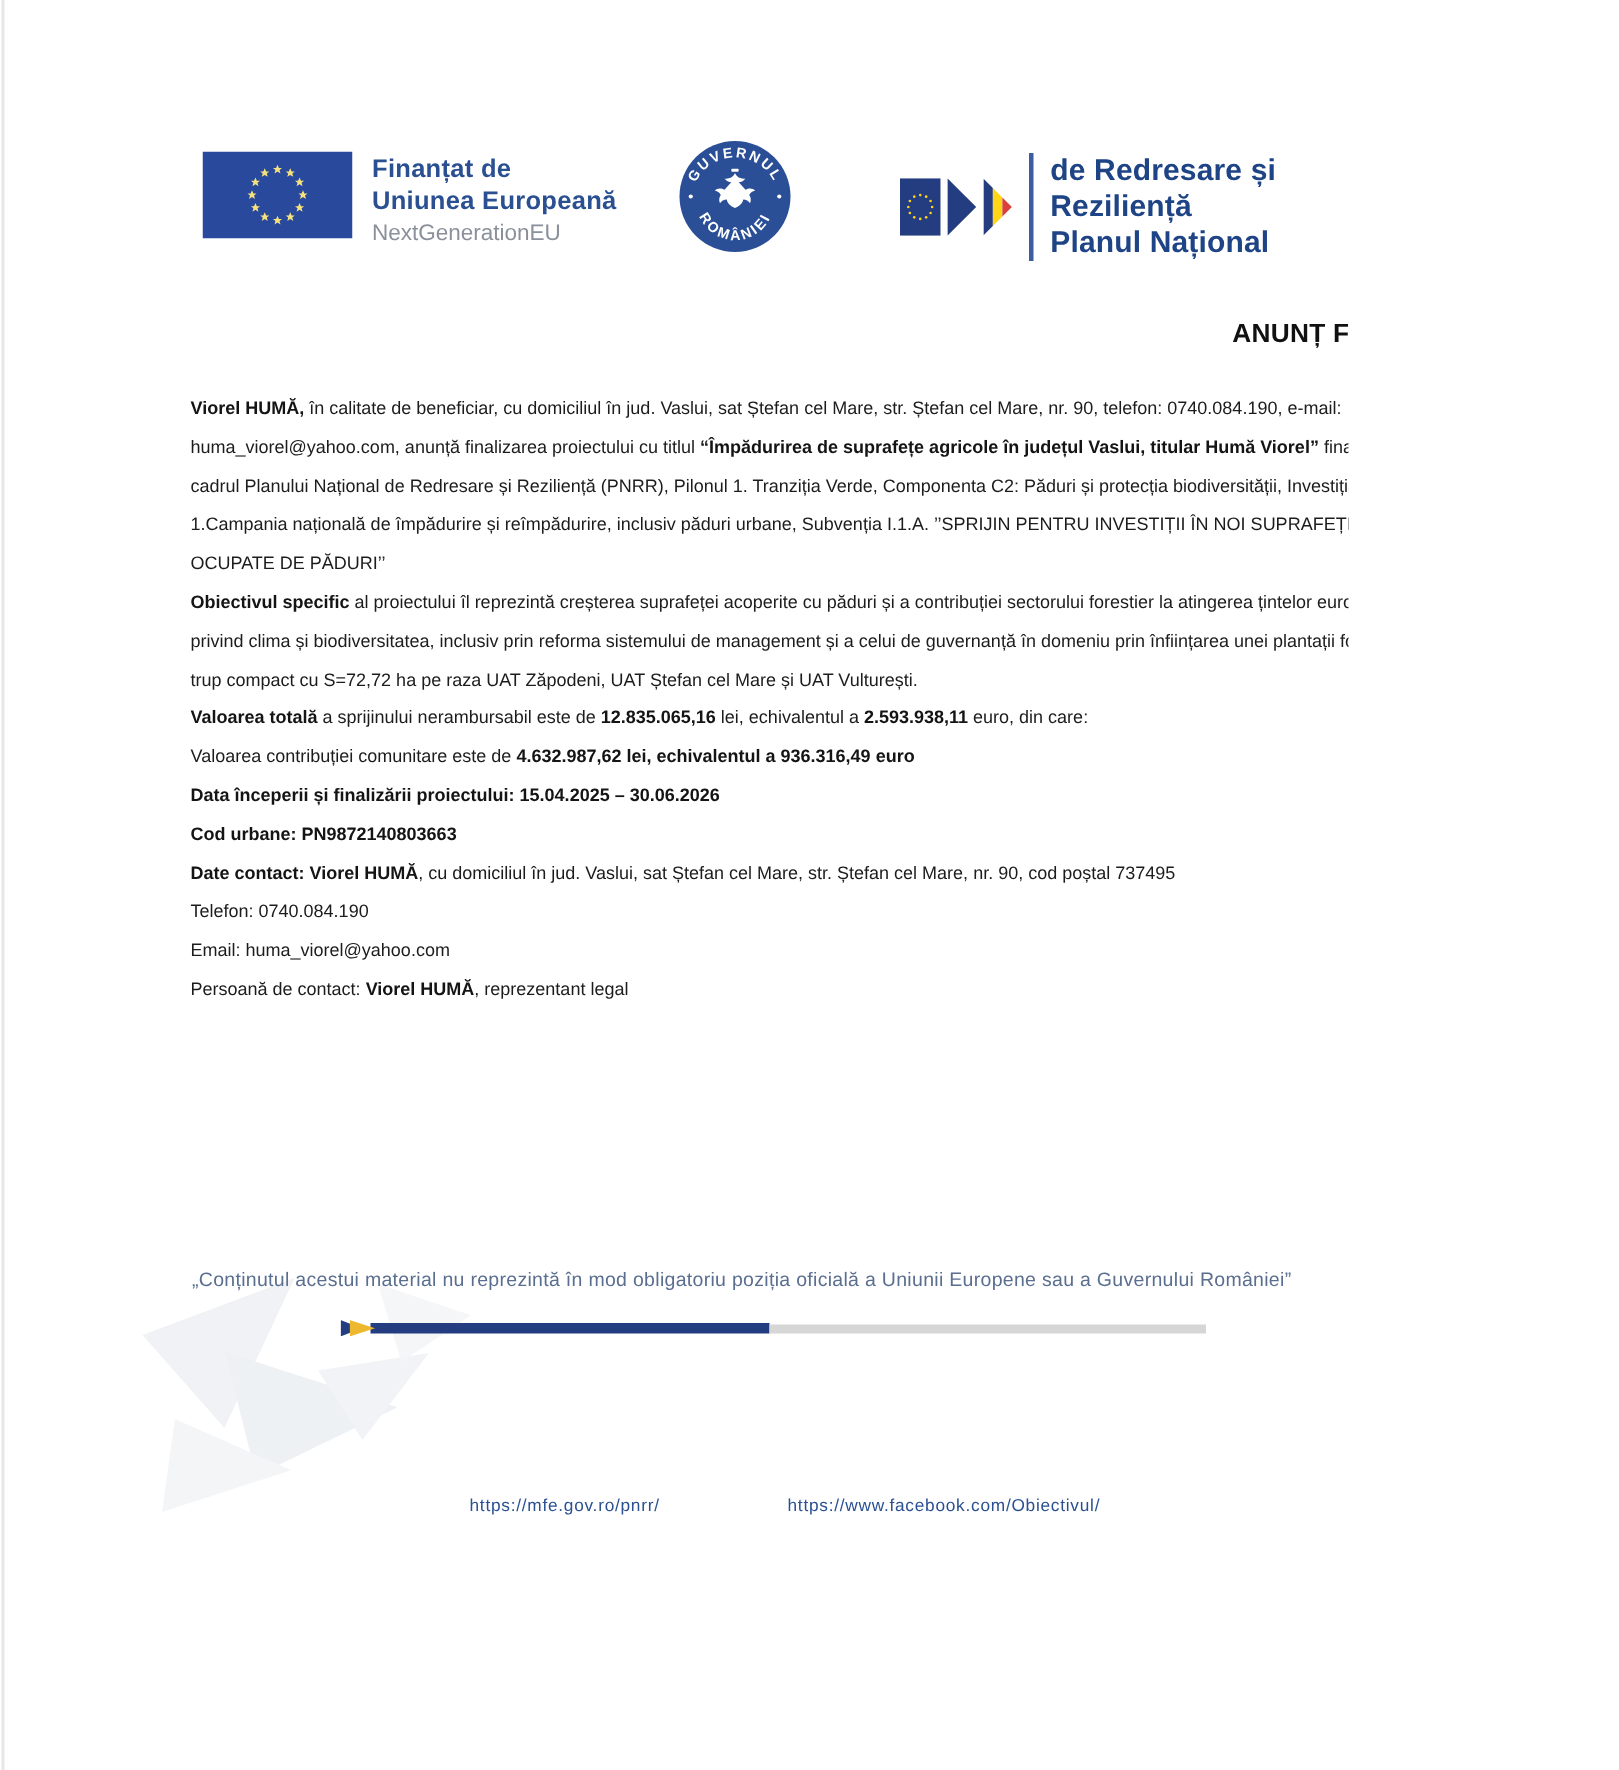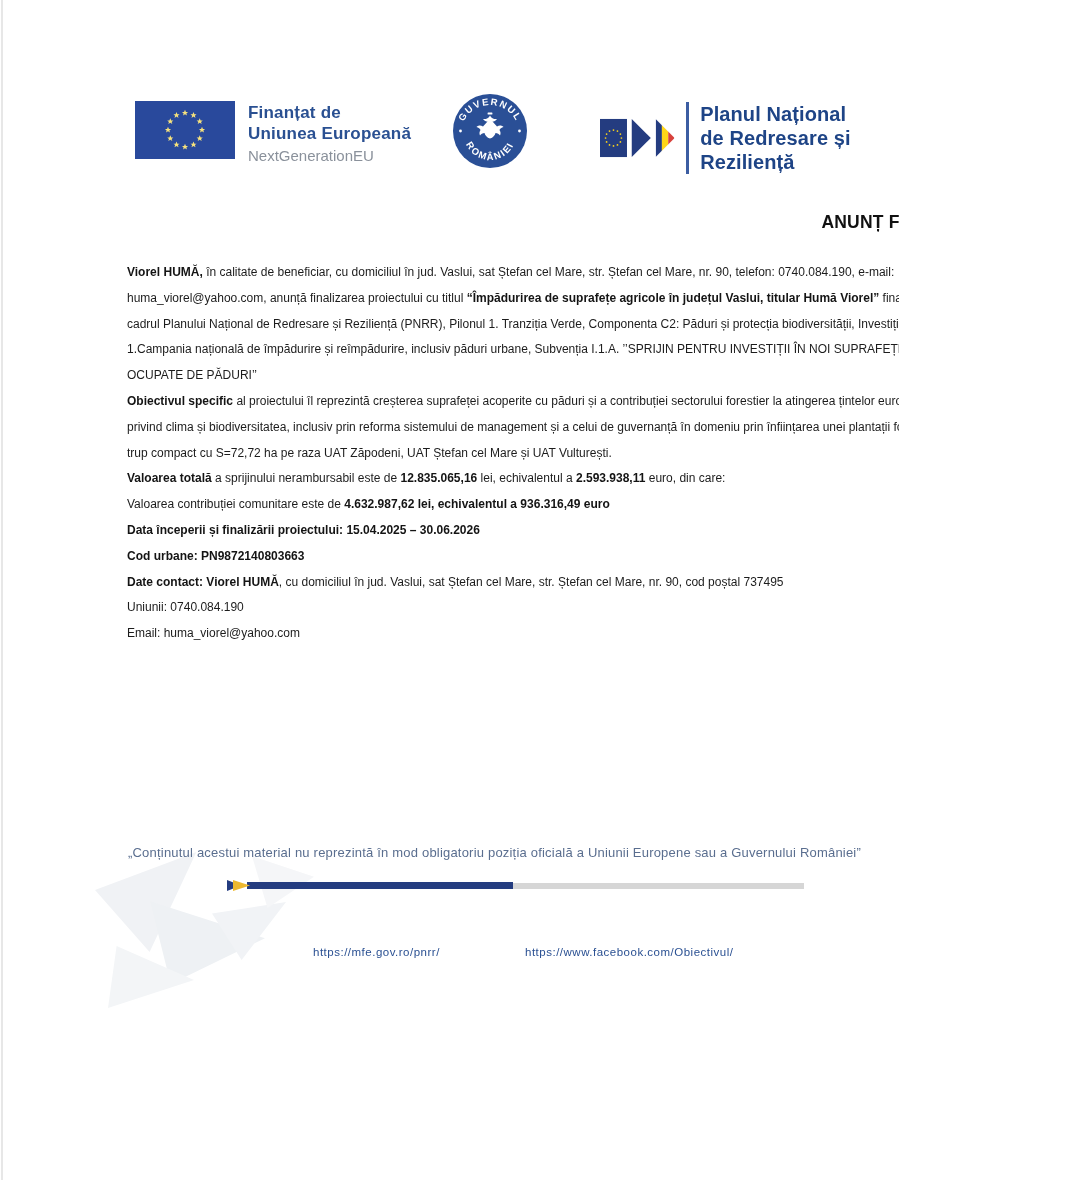--- a/index.html
+++ b/index.html
@@ -71,21 +71,21 @@
     clip-path:polygon(0 0,100% 50%,0 100%);z-index:2;}
   .bar-navy{position:absolute;left:20px;top:3px;width:266px;height:7px;background:#243c80;}
   .bar-gray{position:absolute;left:286px;top:4px;width:291px;height:6px;background:#d6d6d6;}
 
   .slogan{
     position:absolute;left:0;top:911px;width:1044px;z-index:2;
     text-align:center;font-size:17px;font-weight:bold;color:#1f4079;
     letter-spacing:.3px;}
 
   .link{
-    position:absolute;top:946px;z-index:2;font-size:11.5px;color:#2a5092;
+    position:absolute;top:998px;z-index:2;font-size:11.5px;color:#2a5092;
     letter-spacing:.5px;text-decoration:none;padding-left:16px;}
   .link1{left:297px;}
   .link2{left:509px;}
 </style>
 </head>
 <body>
 
 <div class="page">
 
   <div class="watermark wm1"></div>
@@ -167,38 +167,39 @@
               <polygon points="70,4 70,52 94,28"></polygon>
             </clipPath>
         </defs>
         <g clip-path="url(#triclip)">
           <rect x="70" y="4" width="8" height="48" fill="#243c80"></rect>
           <rect x="78" y="4" width="8" height="48" fill="#ffd617"></rect>
           <rect x="86" y="4" width="8" height="48" fill="#d8413c"></rect>
         </g>
       </svg>
       <div class="pnrr-text">
+        <div>de Redresare și Reziliență</div>
         <div>Planul Național</div>
-        <div>de Redresare și Reziliență</div>
       </div>
     </div>
   </div>
 
   <h1 class="doc-title">ANUNȚ FINALIZARE PROIECT</h1>
 
   <div class="doc-body">
       <p><strong>Viorel HUMĂ, </strong><span>în calitate de beneficiar, cu domiciliul în jud. Vaslui, sat Ștefan cel Mare, str. Ștefan cel Mare, nr. 90, telefon: 0740.084.190, e-mail: huma_viorel@yahoo.com, anunță finalizarea proiectului cu titlul </span><strong>“Împădurirea de suprafețe agricole în județul Vaslui, titular Humă Viorel”</strong><span> finanțat în cadrul Planului Național de Redresare și Reziliență (PNRR), Pilonul 1. Tranziția Verde, Componenta C2: Păduri și protecția biodiversității, Investiția 1.Campania națională de împădurire și reîmpădurire, inclusiv păduri urbane, Subvenția I.1.A. ’’SPRIJIN PENTRU INVESTIȚII ÎN NOI SUPRAFEȚE OCUPATE DE PĂDURI’’</span></p>
       <p><strong>Obiectivul specific</strong><span> al proiectului îl reprezintă creșterea suprafeței acoperite cu păduri și a contribuției sectorului forestier la atingerea țintelor europene privind clima și biodiversitatea, inclusiv prin reforma sistemului de management și a celui de guvernanță în domeniu prin înființarea unei plantații forestiere trup compact cu S=72,72 ha pe raza UAT Zăpodeni, UAT Ștefan cel Mare și UAT Vulturești.</span></p>
       <p><strong>Valoarea totală</strong><span> a sprijinului nerambursabil este de </span><strong>12.835.065,16</strong><span> lei, echivalentul a </span><strong>2.593.938,11</strong><span> euro, din care:</span></p>
       <p><span>Valoarea contribuției comunitare este de </span><strong>4.632.987,62 lei, echivalentul a 936.316,49 euro</strong></p>
       <p><strong>Data începerii și finalizării proiectului: 15.04.2025 – 30.06.2026</strong></p>
       <p><strong>Cod urbane: PN9872140803663</strong></p>
       <p><strong>Date contact: Viorel HUMĂ</strong><span>, cu domiciliul în jud. Vaslui, sat Ștefan cel Mare, str. Ștefan cel Mare, nr. 90, cod poștal 737495</span></p>
-      <p><span>Uniunii: 0740.084.190</span></p>
+      <p><span>Telefon: 0740.084.190</span></p>
       <p><span>Email: huma_viorel@yahoo.com</span></p>
+      <p><span>Persoană de contact: </span><strong>Viorel HUMĂ</strong><span>, reprezentant legal</span></p>
     </div>
 
   <div class="disclaimer">„Conținutul acestui material nu reprezintă în mod obligatoriu poziția oficială a Uniunii Europene sau a Guvernului României”</div>
 
   <div class="footer-bar">
     <span class="bar-arrow navy"></span>
     <span class="bar-arrow yellow"></span>
     <span class="bar-navy"></span>
     <span class="bar-gray"></span>
   </div>

